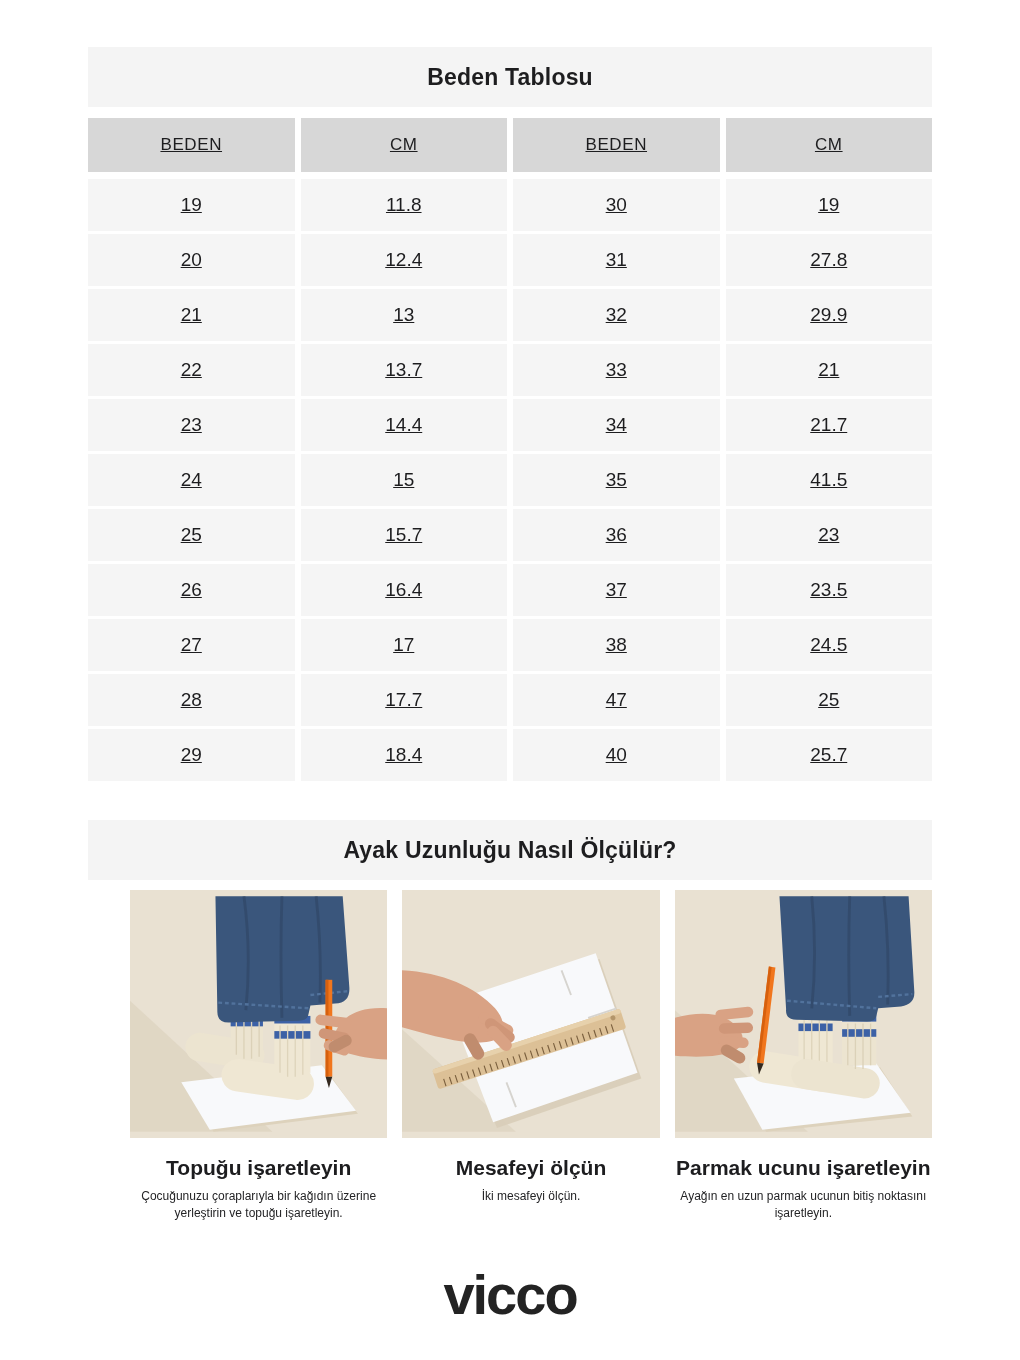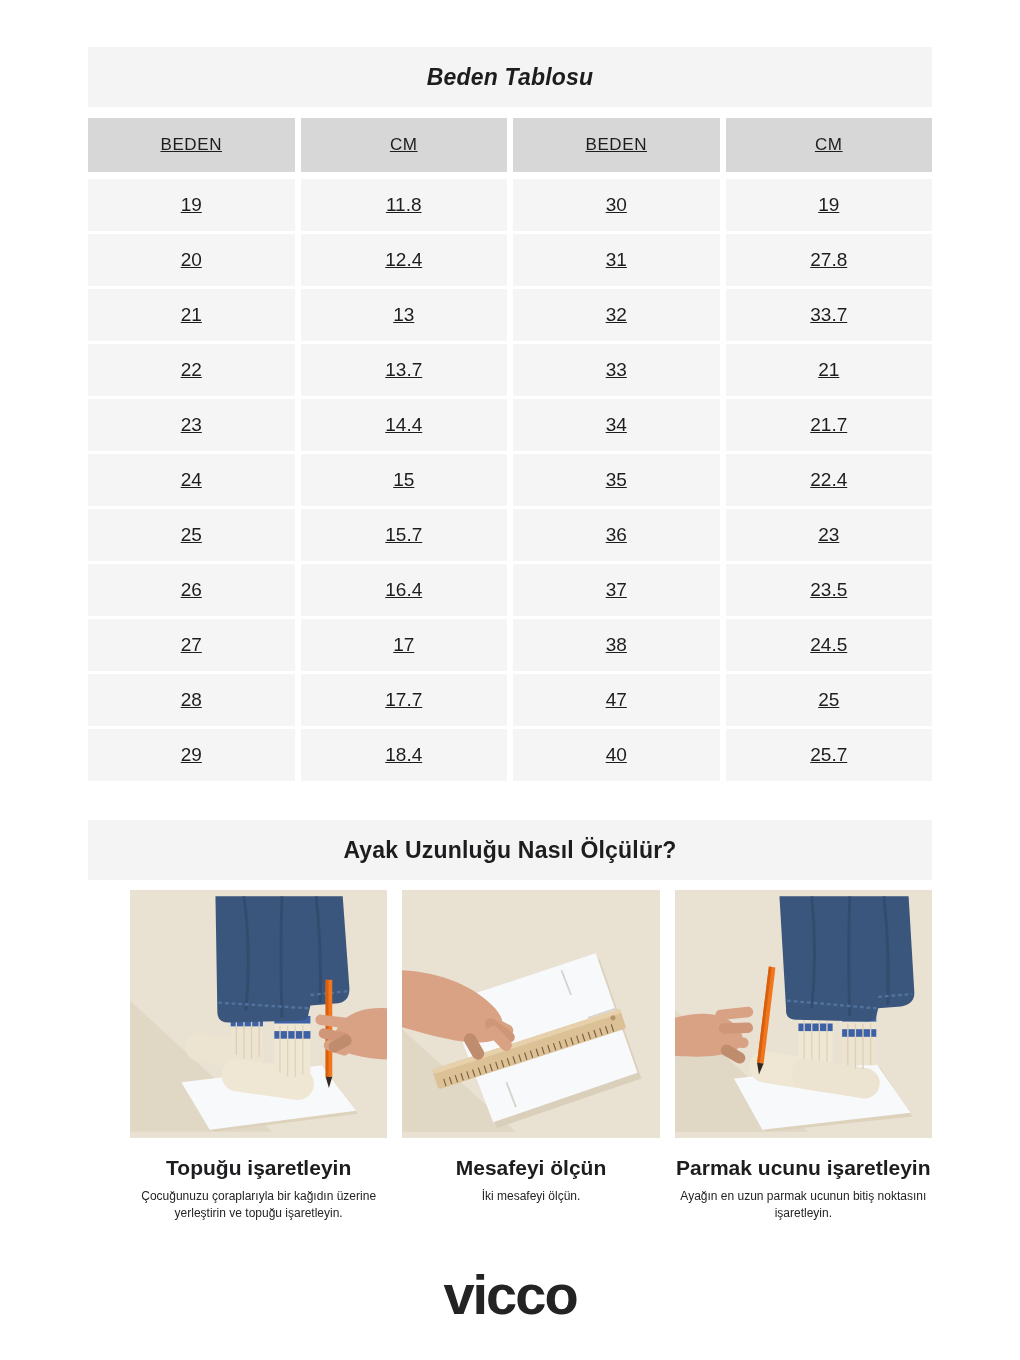--- a/index.html
+++ b/index.html
@@ -5,21 +5,21 @@
   * { margin:0; padding:0; box-sizing:border-box; }
   html,body { background:#ffffff; }
   body { font-family:"Liberation Sans","DejaVu Sans",sans-serif; color:var(--text-color,#1d1d1f); }
 
   .page { width:1020px; height:1360px; background:#ffffff; overflow:hidden; position:relative; margin:0 auto; }
   .content { padding:0 88px; }
 
   
   .banner { height:60px; background:var(--banner-bg,#f4f4f4); display:flex; align-items:center; justify-content:center; }
   .banner-title { font-size:23px; font-weight:800; letter-spacing:.2px; color:var(--text-color,#1d1d1f); }
-  .banner.first { margin-top:47px;font-style:italic; }
+  .banner.first { margin-top:47px; }
   .banner.second { margin-top:39px; }
 
   
   .size-table { margin-top:11px; display:grid; grid-template-columns:repeat(4,1fr); column-gap:6px; row-gap:3px; }
   .cell { height:52px; display:flex; align-items:center; justify-content:center;
           background:var(--data-cell-bg,#f5f5f5); font-size:19px; color:var(--text-color,#1d1d1f);text-decoration:underline; }
   .cell.head { height:54px; margin-bottom:4px; background:var(--header-cell-bg,#d7d7d7);
                font-size:17px; letter-spacing:.6px; }
 
   
@@ -53,33 +53,33 @@
         <div class="cell">11.8</div>
         <div class="cell">30</div>
         <div class="cell">19</div>
         <div class="cell">20</div>
         <div class="cell">12.4</div>
         <div class="cell">31</div>
         <div class="cell">27.8</div>
         <div class="cell">21</div>
         <div class="cell">13</div>
         <div class="cell">32</div>
-        <div class="cell">33.7</div>
+        <div class="cell">29.9</div>
         <div class="cell">22</div>
         <div class="cell">13.7</div>
         <div class="cell">33</div>
         <div class="cell">21</div>
         <div class="cell">23</div>
         <div class="cell">14.4</div>
         <div class="cell">34</div>
         <div class="cell">21.7</div>
         <div class="cell">24</div>
         <div class="cell">15</div>
         <div class="cell">35</div>
-        <div class="cell">22.4</div>
+        <div class="cell">41.5</div>
         <div class="cell">25</div>
         <div class="cell">15.7</div>
         <div class="cell">36</div>
         <div class="cell">23</div>
         <div class="cell">26</div>
         <div class="cell">16.4</div>
         <div class="cell">37</div>
         <div class="cell">23.5</div>
         <div class="cell">27</div>
         <div class="cell">17</div>

